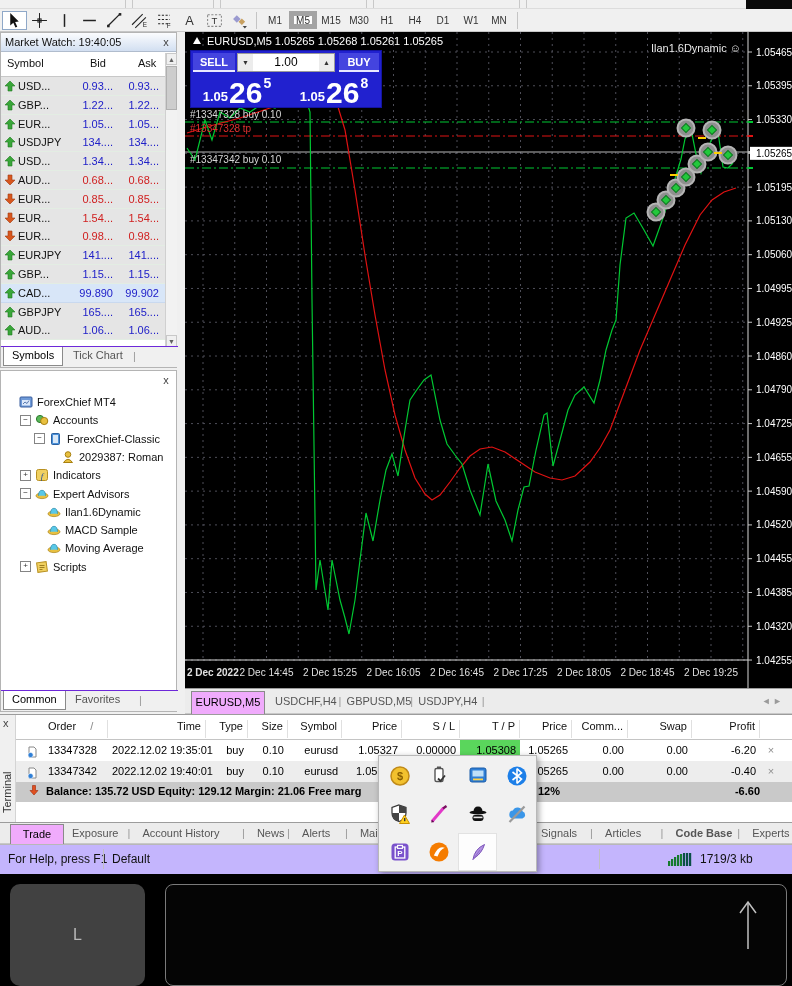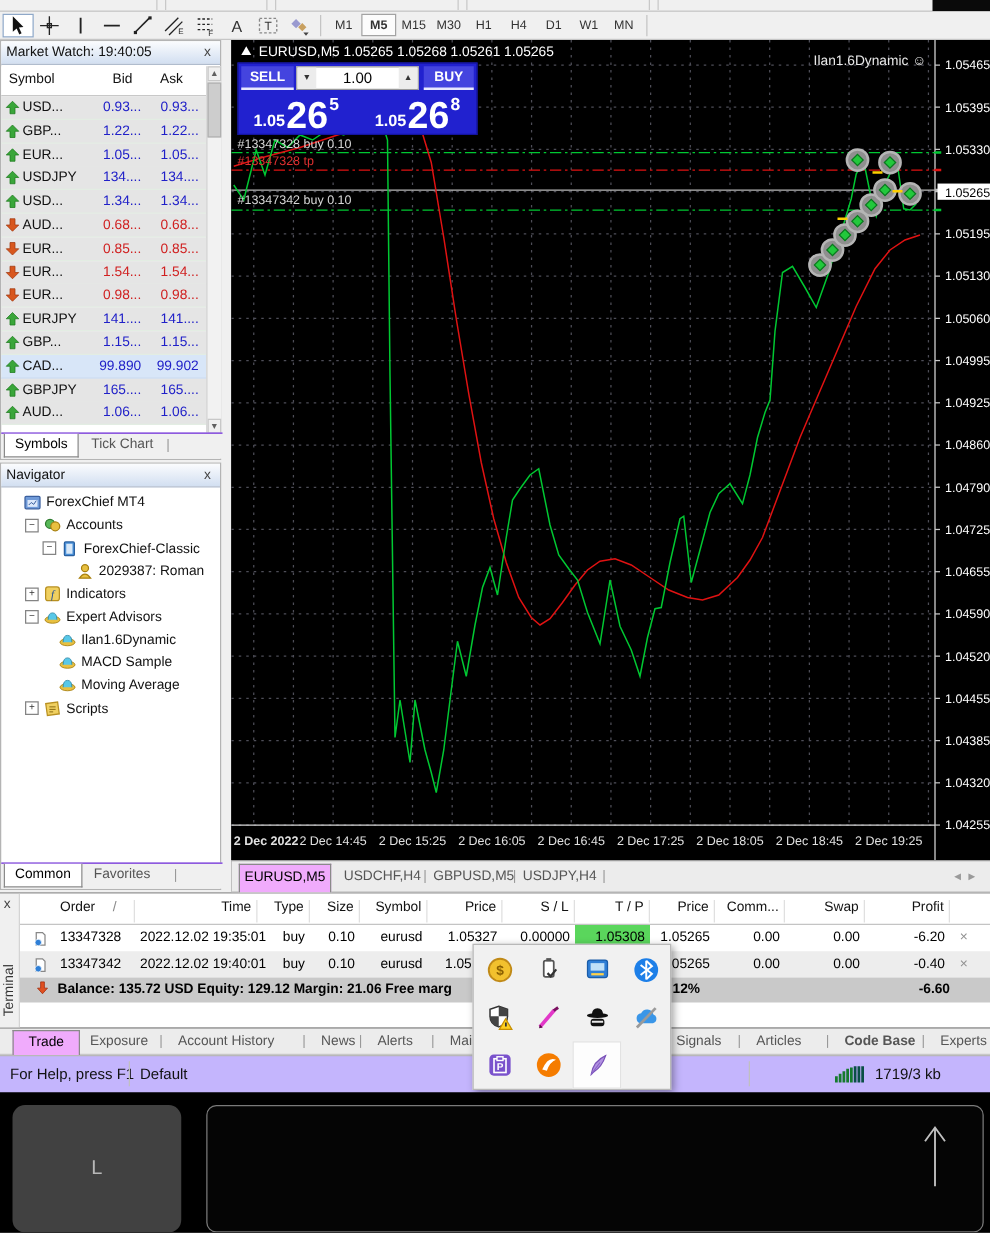--- a/index.html
+++ b/index.html
@@ -7,21 +7,21 @@
   .abs{position:absolute;}
   
   #top-sliver{left:0;top:0;width:792px;height:8px;background:#f0f0f0;border-bottom:1px solid #dcdcdc;}
   #top-sliver .nub{position:absolute;top:0;height:8px;border-left:1px solid #c8c8c8;border-right:1px solid #c8c8c8;}
   #top-corner{left:746px;top:0;width:46px;height:9px;background:#0a0a0a;}
   #toolbar{left:0;top:9px;width:792px;height:23px;background:#f0f0f0;border-bottom:1px solid #c6c6c6;display:flex;align-items:center;padding-left:2px;box-sizing:border-box;}
   .tbtn{width:25px;height:19px;display:inline-flex;align-items:center;justify-content:center;border:1px solid transparent;box-sizing:border-box;color:#222;}
   .tbtn.active{background:#ffffff;border:1px solid #8fa8c8;}
   .tsep{width:1px;height:17px;background:#c4c4c4;margin:0 4px;}
   .tf-btn{min-width:28px;height:18px;font-size:10px;color:#333;display:inline-flex;align-items:center;justify-content:center;border:1px solid transparent;box-sizing:border-box;}
-  .tf-btn.active{background:#fcfcfc;border:1px solid #a3a3a3;font-weight:bold;}
+  .tf-btn.active{background:#fcfcfc;border:5px solid #a3a3a3;}
   
   #left{left:0;top:32px;width:185px;height:682px;background:#f0f0f0;}
   .panel{position:absolute;left:0;width:177px;background:#fff;border:1px solid #b4b4b4;box-sizing:border-box;}
   .panel-title{position:absolute;left:0;top:0;width:100%;height:19px;background:linear-gradient(#fbfcfe,#d2dff1);border-bottom:1px solid #b0bccd;font-size:11px;color:#111;line-height:18px;padding-left:4px;box-sizing:border-box;}
   .panel-close{position:absolute;right:3px;top:2px;width:14px;height:14px;font-size:11px;color:#444;text-align:center;line-height:14px;}
   .mw-header{position:absolute;left:0;top:20px;width:164px;height:23px;background:#fff;border-bottom:1px solid #c8c8c8;font-size:11px;color:#111;}
   .mw-header span{position:absolute;top:4px;}
   .mw-row{position:absolute;left:0;width:164px;height:19px;font-size:11px;display:flex;align-items:center;border-bottom:1px solid #e3ede3;box-sizing:border-box;background:#e5e5e5;}
   .mw-row.sel{background:#d8e6f8;border-bottom-color:#c9d9ef;}
   .mw-ic{width:17px;display:flex;justify-content:center;}
@@ -166,21 +166,21 @@
     </div>
 
   <div id="left" class="abs">
 
     <div id="market-watch" class="panel" style="top:0;height:336px;">
       <div class="panel-title">Market Watch: 19:40:05</div>
       <div class="panel-close">x</div>
       <div class="mw-header">
         <span style="left:6px;">Symbol</span>
         <span style="left:89px;">Bid</span>
-        <span style="left:127px;">Ask</span>
+        <span style="left:137px;">Ask</span>
       </div>
       <div id="mw-rows">
           <div class="mw-row up" style="top: 44px;">
             <span class="mw-ic">
               <svg width="12" height="12" viewBox="0 0 12 12">
                 <path d="M6 1 L11 6 H8 V11 H4 V6 H1 Z" fill="#3aa63a" stroke="#1e7a1e" stroke-width="0.6"></path>
               </svg>
             </span>
             <span class="mw-sym">USD...</span>
             <span class="mw-bid">0.93...</span>
@@ -323,21 +323,20 @@
         <div class="sc-btn" style="bottom:0;">▼</div>
       </div>
       <div class="mini-tabs" style="bottom:0;">
         <div class="mini-tab active" style="left:2px;">Symbols</div>
         <div class="mini-tab" style="left:64px;">Tick Chart</div>
         <div class="mini-sep" style="left:132px;">|</div>
       </div>
     </div>
 
     <div id="navigator" class="panel" style="top:338px;height:342px;background:#fff;">
-      <div class="panel-title">Navigator</div>
       <div class="panel-close">x</div>
       <div id="nav-rows">
           <div class="nav-row" style="top: 22px; padding-left: 5px;">
             <span style="width: 12px; flex: 0 0 auto;"></span>
             <span class="nav-ic">
               <svg width="14" height="14" viewBox="0 0 14 14">
                 <rect x="1" y="2" width="12" height="10" rx="1" fill="#6f9ad8" stroke="#3a5f9e"></rect>
                 <rect x="3" y="5" width="8" height="5.5" fill="#dce8fa"></rect>
                 <path d="M4 9 l2-2 2 1.5 2-3" fill="none" stroke="#3a5f9e" stroke-width="0.8"></path>
               </svg>

